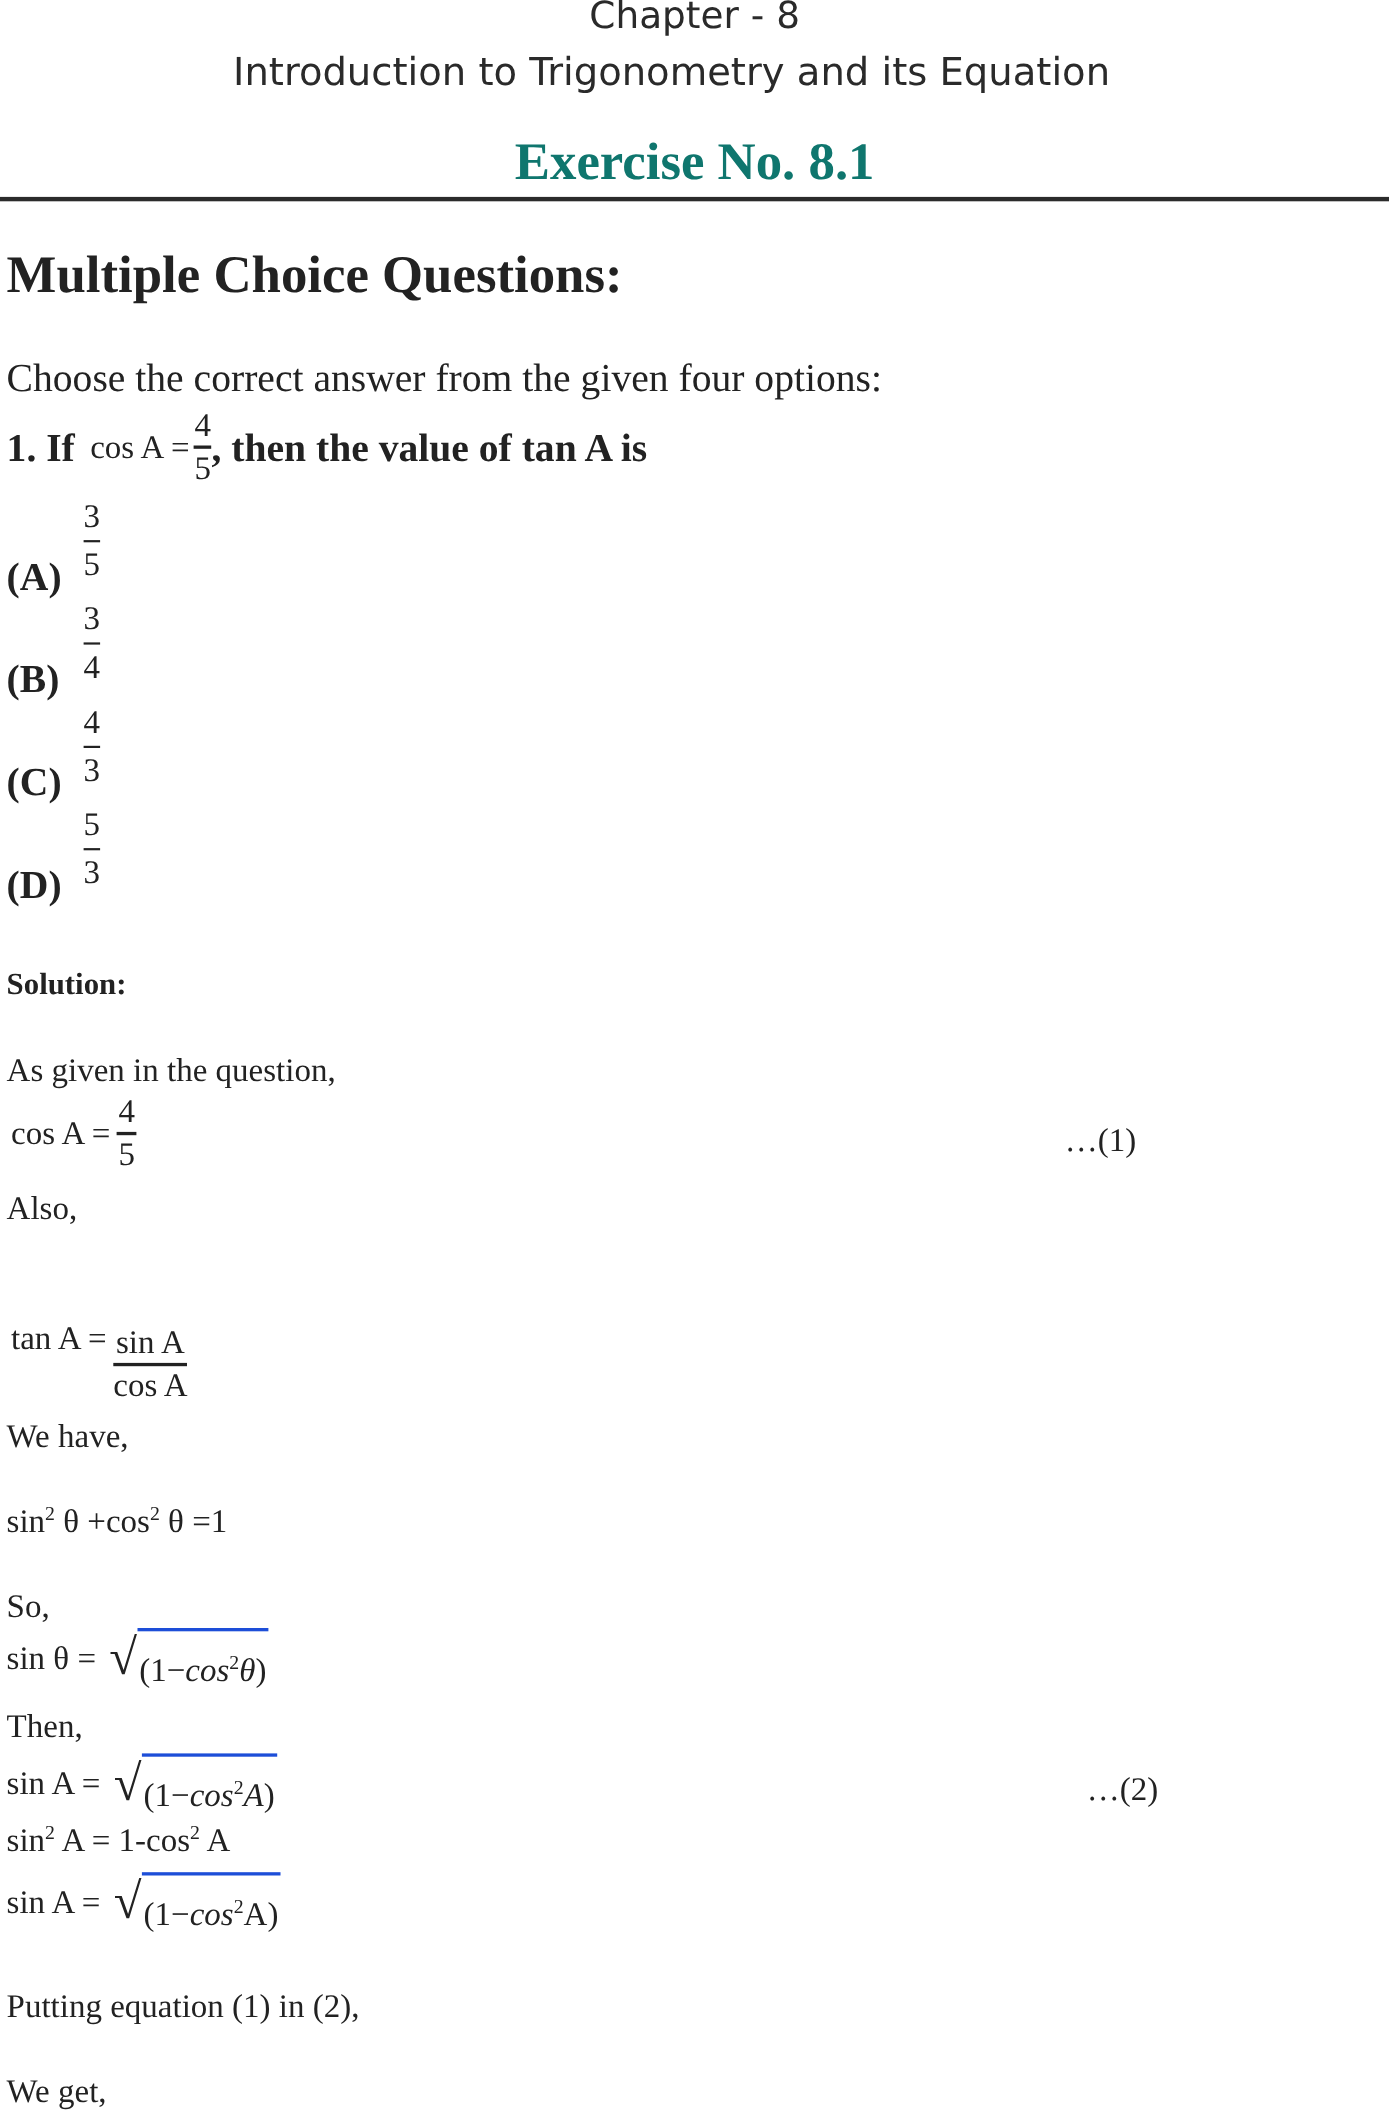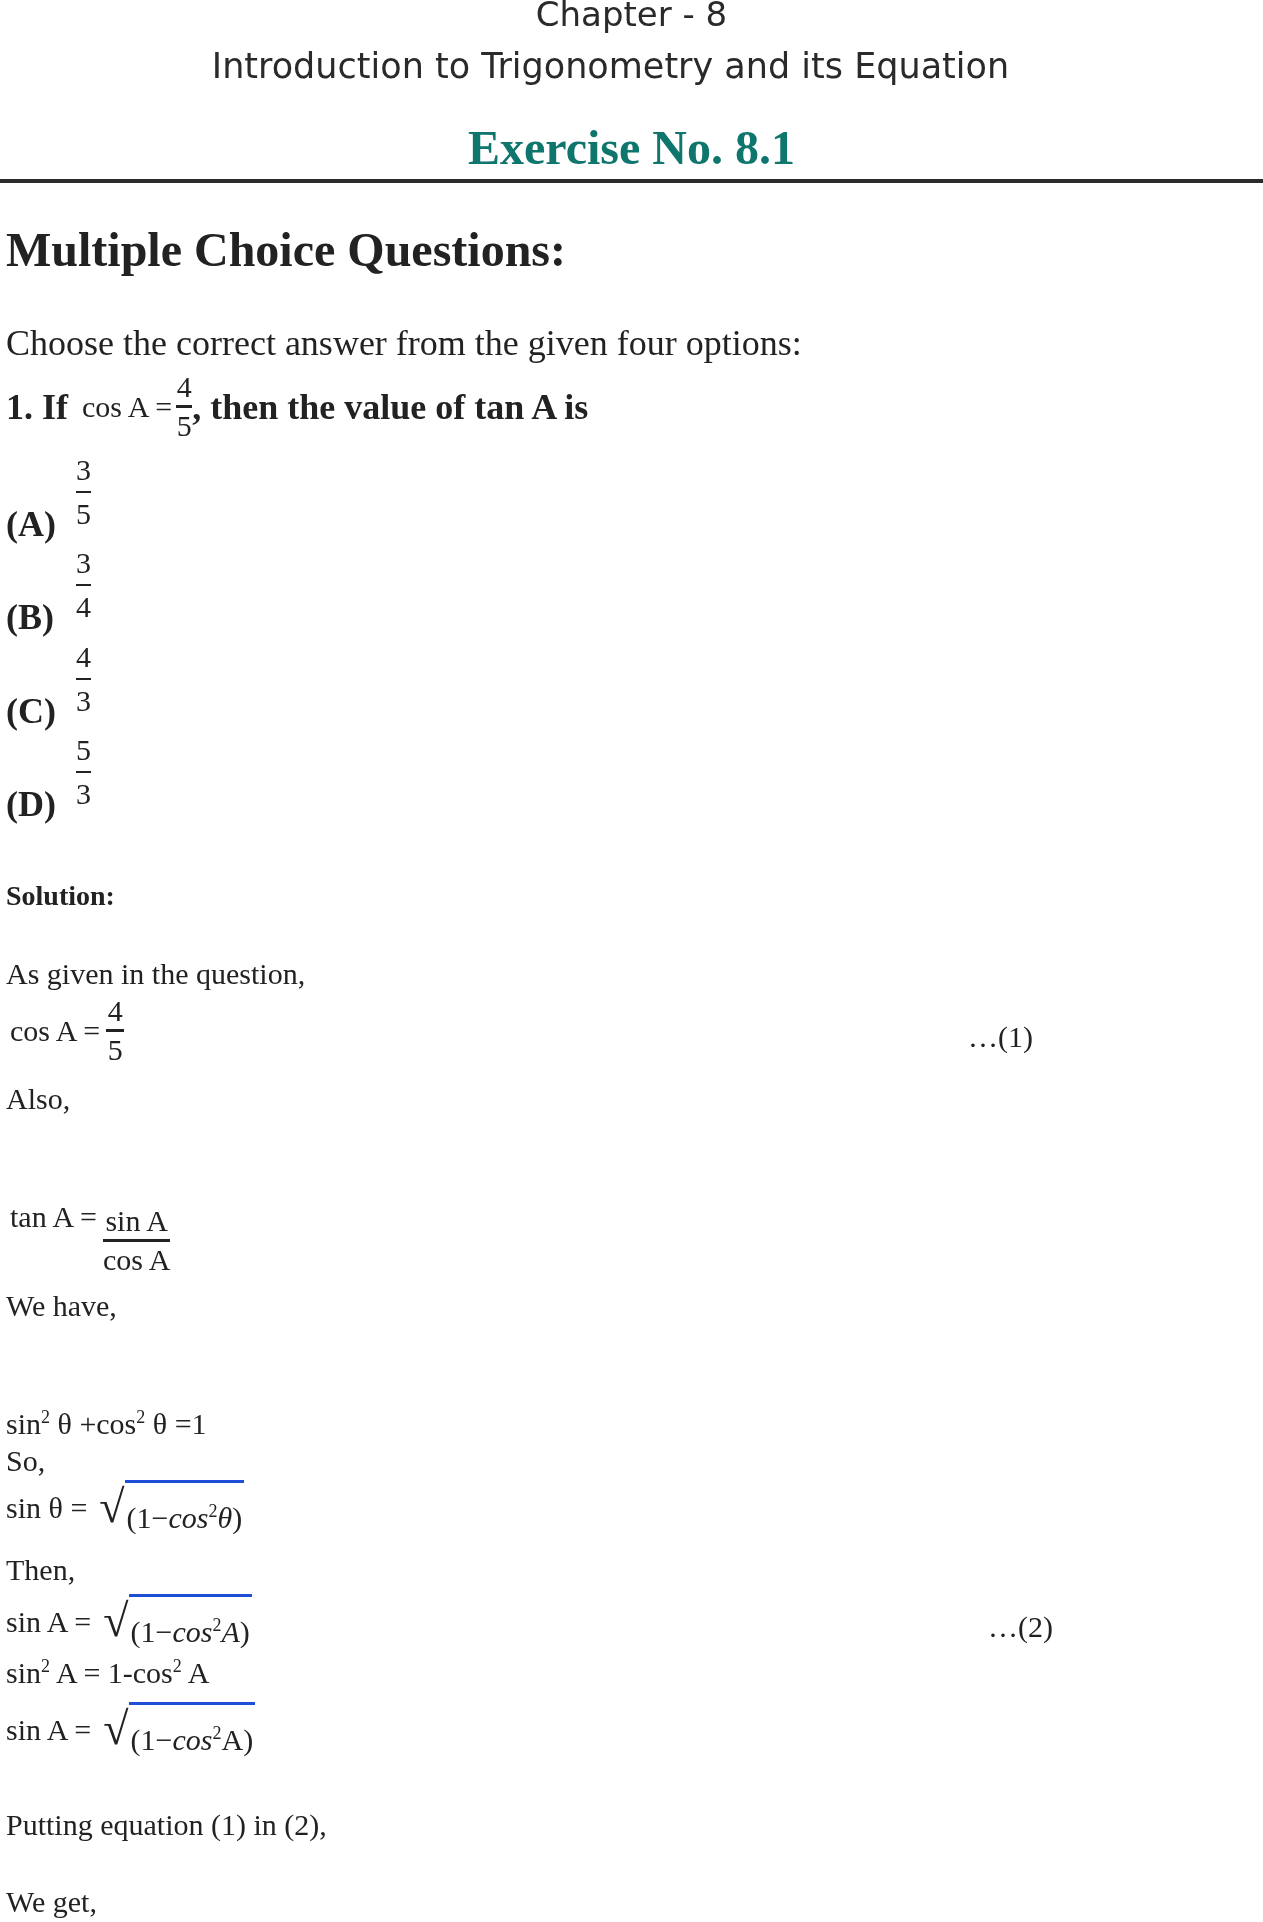--- a/index.html
+++ b/index.html
@@ -106,21 +106,21 @@
   <span>tan A =</span>
   <span class="frac" style="margin-left:6px;margin-top:48px;">
     <span class="num">sin A</span>
     <span class="bar"></span>
     <span class="den">cos A</span>
   </span>
 </div>
 
 <div class="abs txt" style="top:1289px;font-family:Liberation Serif, serif;">We have,</div>
 
-<div class="abs txt" style="top:1366px;margin-top:41px;">
+<div class="abs txt" style="top:1366px;">
   <span>sin</span><sup>2</sup>
   <span>θ +cos</span><sup>2</sup>
   <span>θ =1</span>
 </div>
 
 <div class="abs txt" style="top:1444px;">So,</div>
 
 <div class="abs eq" style="top:1480px;left:6px;">
   <span>sin θ =</span>
   <span class="sqrt">

